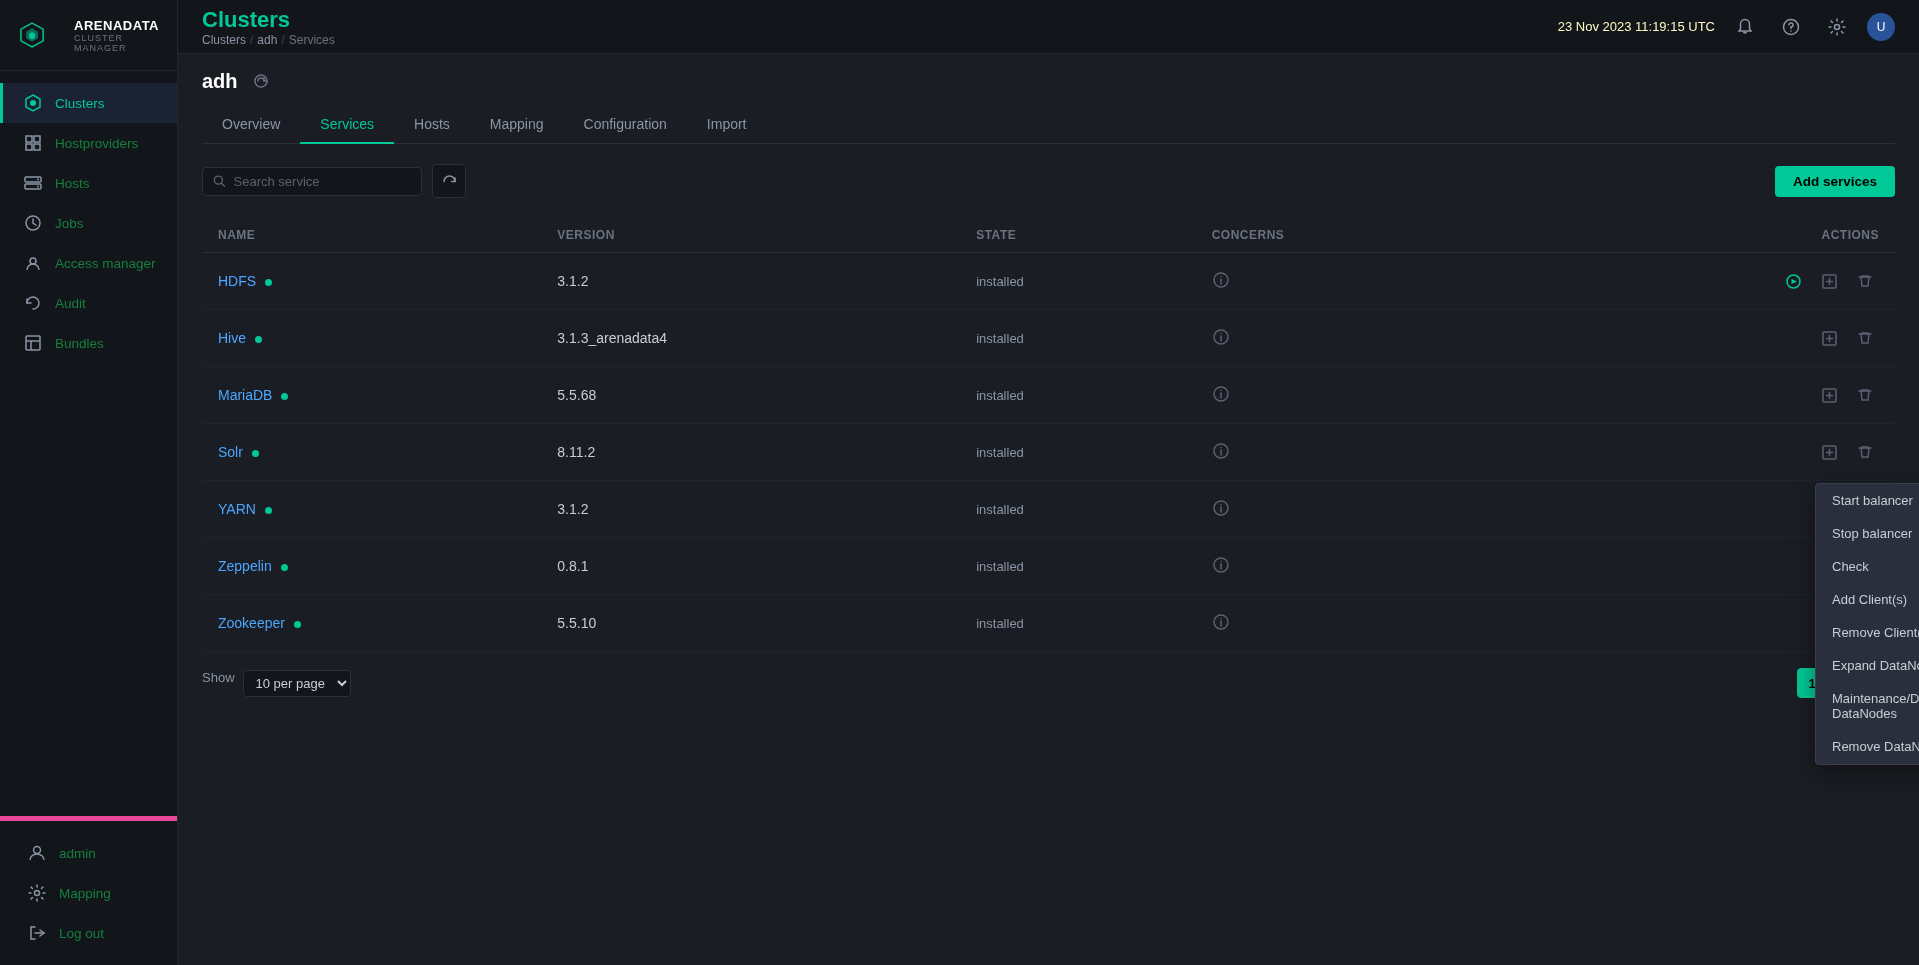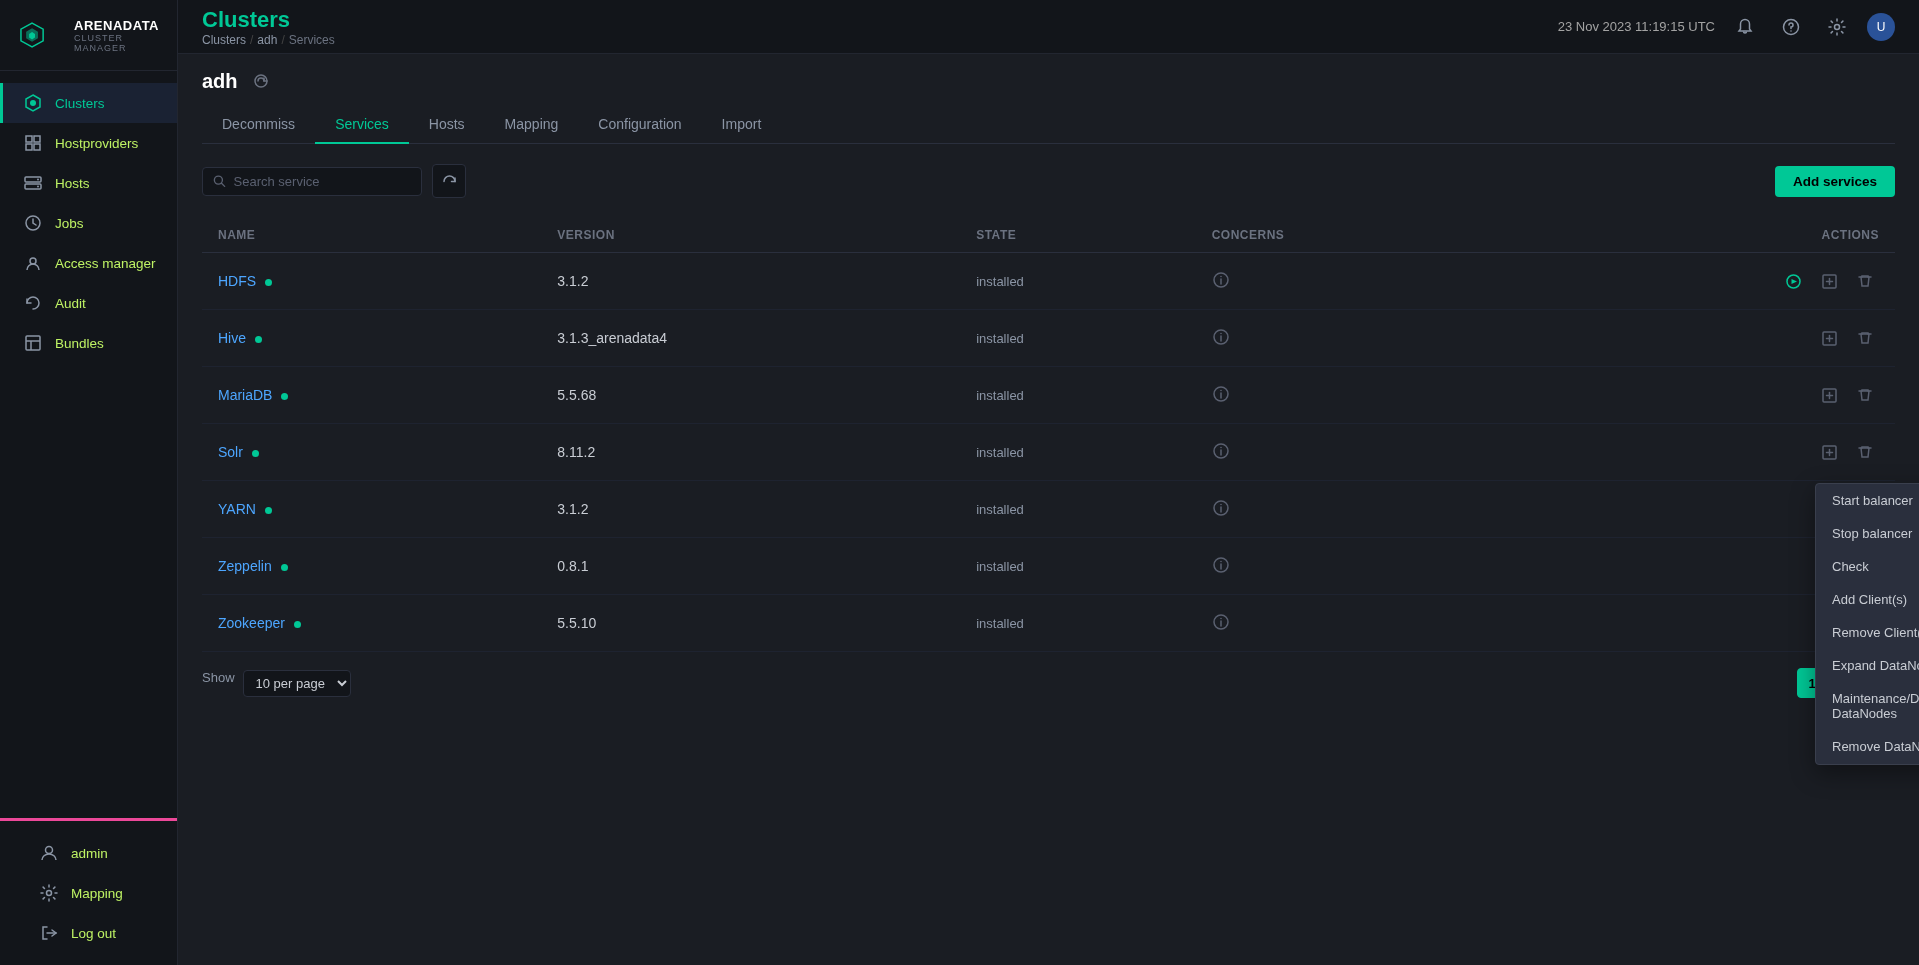--- a/index.html
+++ b/index.html
@@ -53,41 +53,41 @@
     .sidebar-nav {
       flex: 1;
       padding: 12px 0;
     }
     .nav-item {
       display: flex;
       align-items: center;
       gap: 12px;
       padding: 10px 20px;
       cursor: pointer;
-      color: #bef264;
+      color: #15803d;
       font-size: 13.5px;
       border-left: 3px solid transparent;
       transition: background 0.15s;
     }
     .nav-item.active {
       color: #00c896;
       border-left-color: #00c896;
       background: #1a2233;
     }
     .nav-icon {
       width: 20px;
       height: 20px;
       display: flex;
       align-items: center;
       justify-content: center;
       font-size: 16px;
     }
     .sidebar-bottom {
-      padding: 12px 16px;
-      border-top: 3px solid #ec4899;
+      padding: 12px 4px;
+      border-top: 5px solid #ec4899;
     }
 
     
     .main {
       flex: 1;
       display: flex;
       flex-direction: column;
       overflow: hidden;
     }
 
@@ -127,21 +127,21 @@
       color: #8b95a5;
       cursor: pointer;
       font-size: 18px;
       width: 32px;
       height: 32px;
       display: flex;
       align-items: center;
       justify-content: center;
       border-radius: 50%;
     }
-    .datetime { color: #a3a3a3; font-size: 13px; }
+    .datetime { color: #fef9c3; font-size: 13px; }
     .avatar-btn {
       width: 28px;
       height: 28px;
       border-radius: 50%;
       background: #2a5298;
       border: none;
       cursor: pointer;
       display: flex;
       align-items: center;
       justify-content: center;
@@ -561,21 +561,21 @@
       <span class="cluster-name">adh</span>
       <button class="cluster-icon-btn">
         <svg width="16" height="16" viewBox="0 0 16 16">
             <circle cx="8" cy="8" r="6" fill="none" stroke="currentColor" stroke-width="1.5"></circle>
             <path d="M5 8A3 3 0 0 1 11 8" fill="none" stroke="currentColor" stroke-width="1.5" stroke-linecap="round"></path>
             <polyline points="11,5 11,8 14,8" fill="none" stroke="currentColor" stroke-width="1.5" stroke-linecap="round"></polyline>
           </svg>
       </button>
     </div>
     <div class="tabs">
-      <div class="tab">Decommiss</div>
+      <div class="tab">Overview</div>
       <div class="tab active">Services</div>
       <div class="tab">Hosts</div>
       <div class="tab">Mapping</div>
       <div class="tab">Configuration</div>
       <div class="tab">Import</div>
     </div>
   </div>
 
   <div class="services-content">
 

